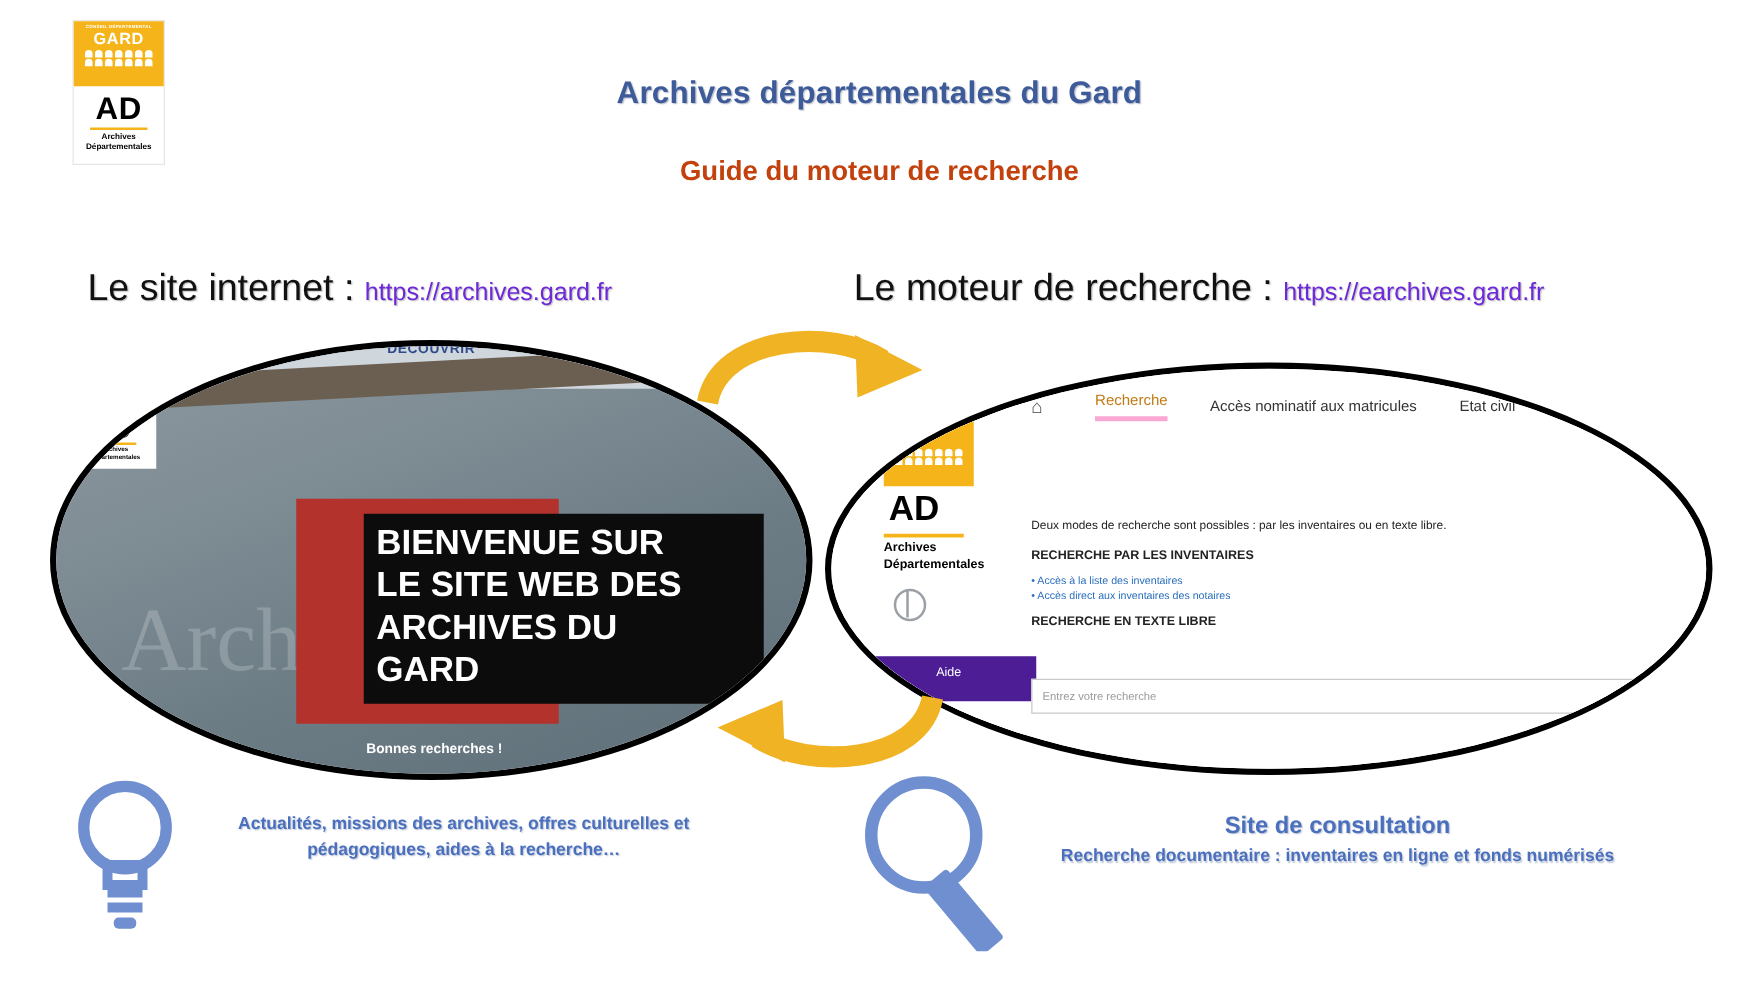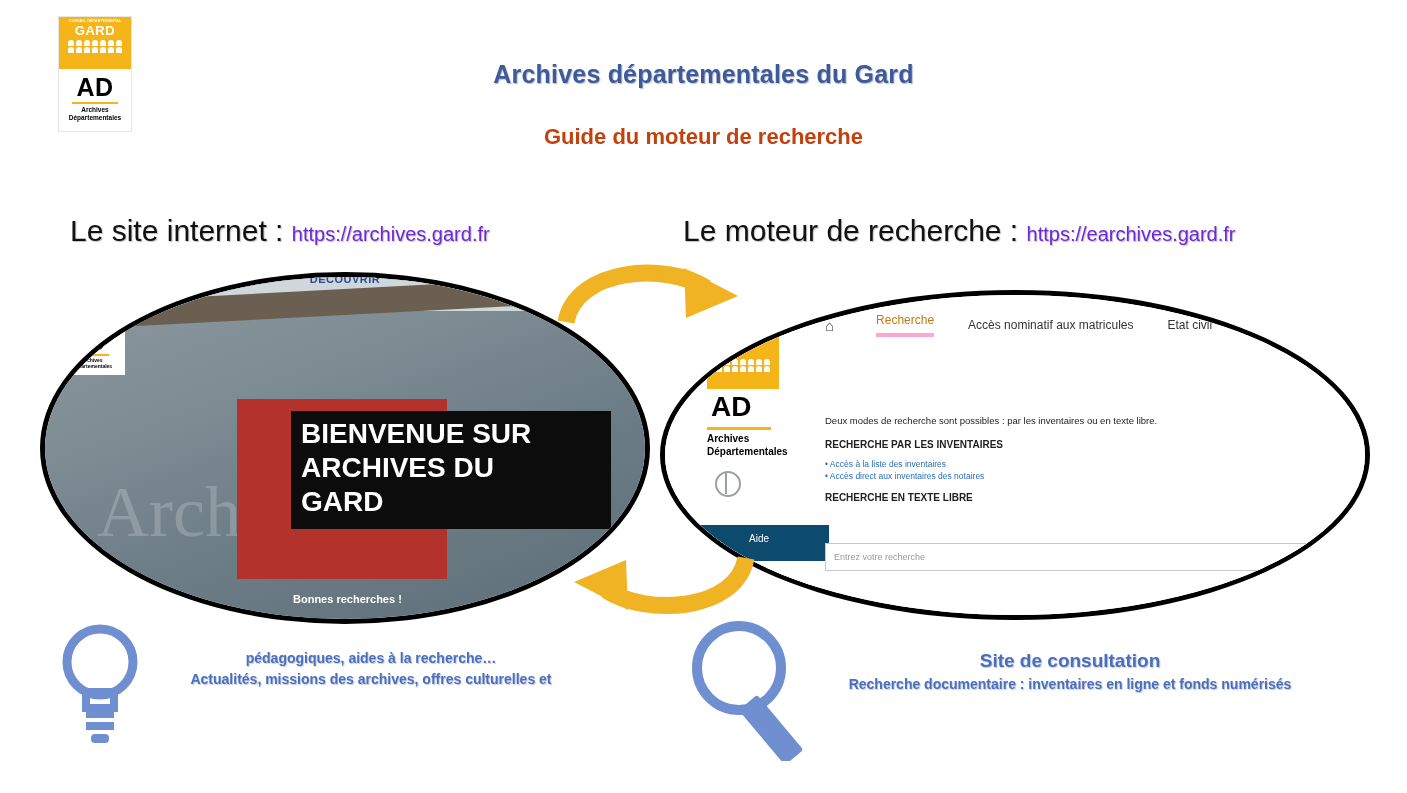--- a/index.html
+++ b/index.html
@@ -225,21 +225,21 @@
   .search-mock .leftcol .bar { position:absolute; left: 18px; top: 132px; width: 64px; height: 3px; background: #f5b51a; }
   .search-mock .leftcol .sub { position:absolute; left: 18px; top: 137px; font-size: 10px; font-weight: bold; line-height: 13px; }
   .search-mock .leftcol .globe {
     position:absolute; left: 26px; top: 176px; width: 22px; height: 22px;
     border-radius: 50%; border: 2px solid #9aa0a6;
   }
   .search-mock .leftcol .globe:after {
     content:""; position:absolute; left: 8px; top: -1px; width: 2px; height: 22px; background:#9aa0a6;
   }
   .search-mock .leftcol .teal {
-    position:absolute; left: 0px; top: 230px; width: 140px; height: 36px; background:#0c4a6e;
+    position:absolute; left: 0px; top: 230px; width: 140px; height: 36px; background:#4c1d95;
   }
   .search-mock .leftcol .teal span { color:#fff; font-size: 10px; line-height: 28px; padding-left: 60px; display:block;}
 
   .search-mock .topbar {
     position: absolute; left: 160px; top: 14px; width: 540px; height: 32px;
     display: flex; align-items: center; gap: 34px;
     font-size: 12px; color: #333;
   }
   .search-mock .topbar .home { font-size: 15px; margin-right: 8px; color:#444; }
   .search-mock .topbar .tab-active {
@@ -343,20 +343,21 @@
       <div class="bar"></div>
       <div class="sub">
         <div>Archives</div>
         <div>Départementales</div>
       </div>
     </div>
     <div class="ghost">Arch</div>
     <div class="redpanel"></div>
     <div class="blackbox">
       <div>BIENVENUE SUR</div>
+      <div>LE SITE WEB DES</div>
       <div>ARCHIVES DU</div>
       <div>GARD</div>
     </div>
     <div class="bonnes">Bonnes recherches !</div>
   </div>
 </div>
 
 <div class="ellipse" id="ellipse-right">
   <div class="search-mock">
 
@@ -436,20 +437,20 @@
 </div>
 
 <div class="magnifier">
   <svg width="150" height="145" viewBox="0 0 150 145">
     <circle cx="56" cy="52" r="42" fill="none" stroke="#6f8fd0" stroke-width="10"></circle>
     <rect x="76" y="78" width="24" height="72" rx="3" fill="#6f8fd0" transform="rotate(-40 88 114)"></rect>
   </svg>
 </div>
 
 <div class="caption" id="caption-left">
+  <div class="d">Actualités, missions des archives, offres culturelles et</div>
   <div class="d">pédagogiques, aides à la recherche…</div>
-  <div class="d">Actualités, missions des archives, offres culturelles et</div>
 </div>
 
 <div class="caption" id="caption-right">
   <div class="h">Site de consultation</div>
   <div class="d">Recherche documentaire : inventaires en ligne et fonds numérisés</div>
 </div>
 
 </body></html>

